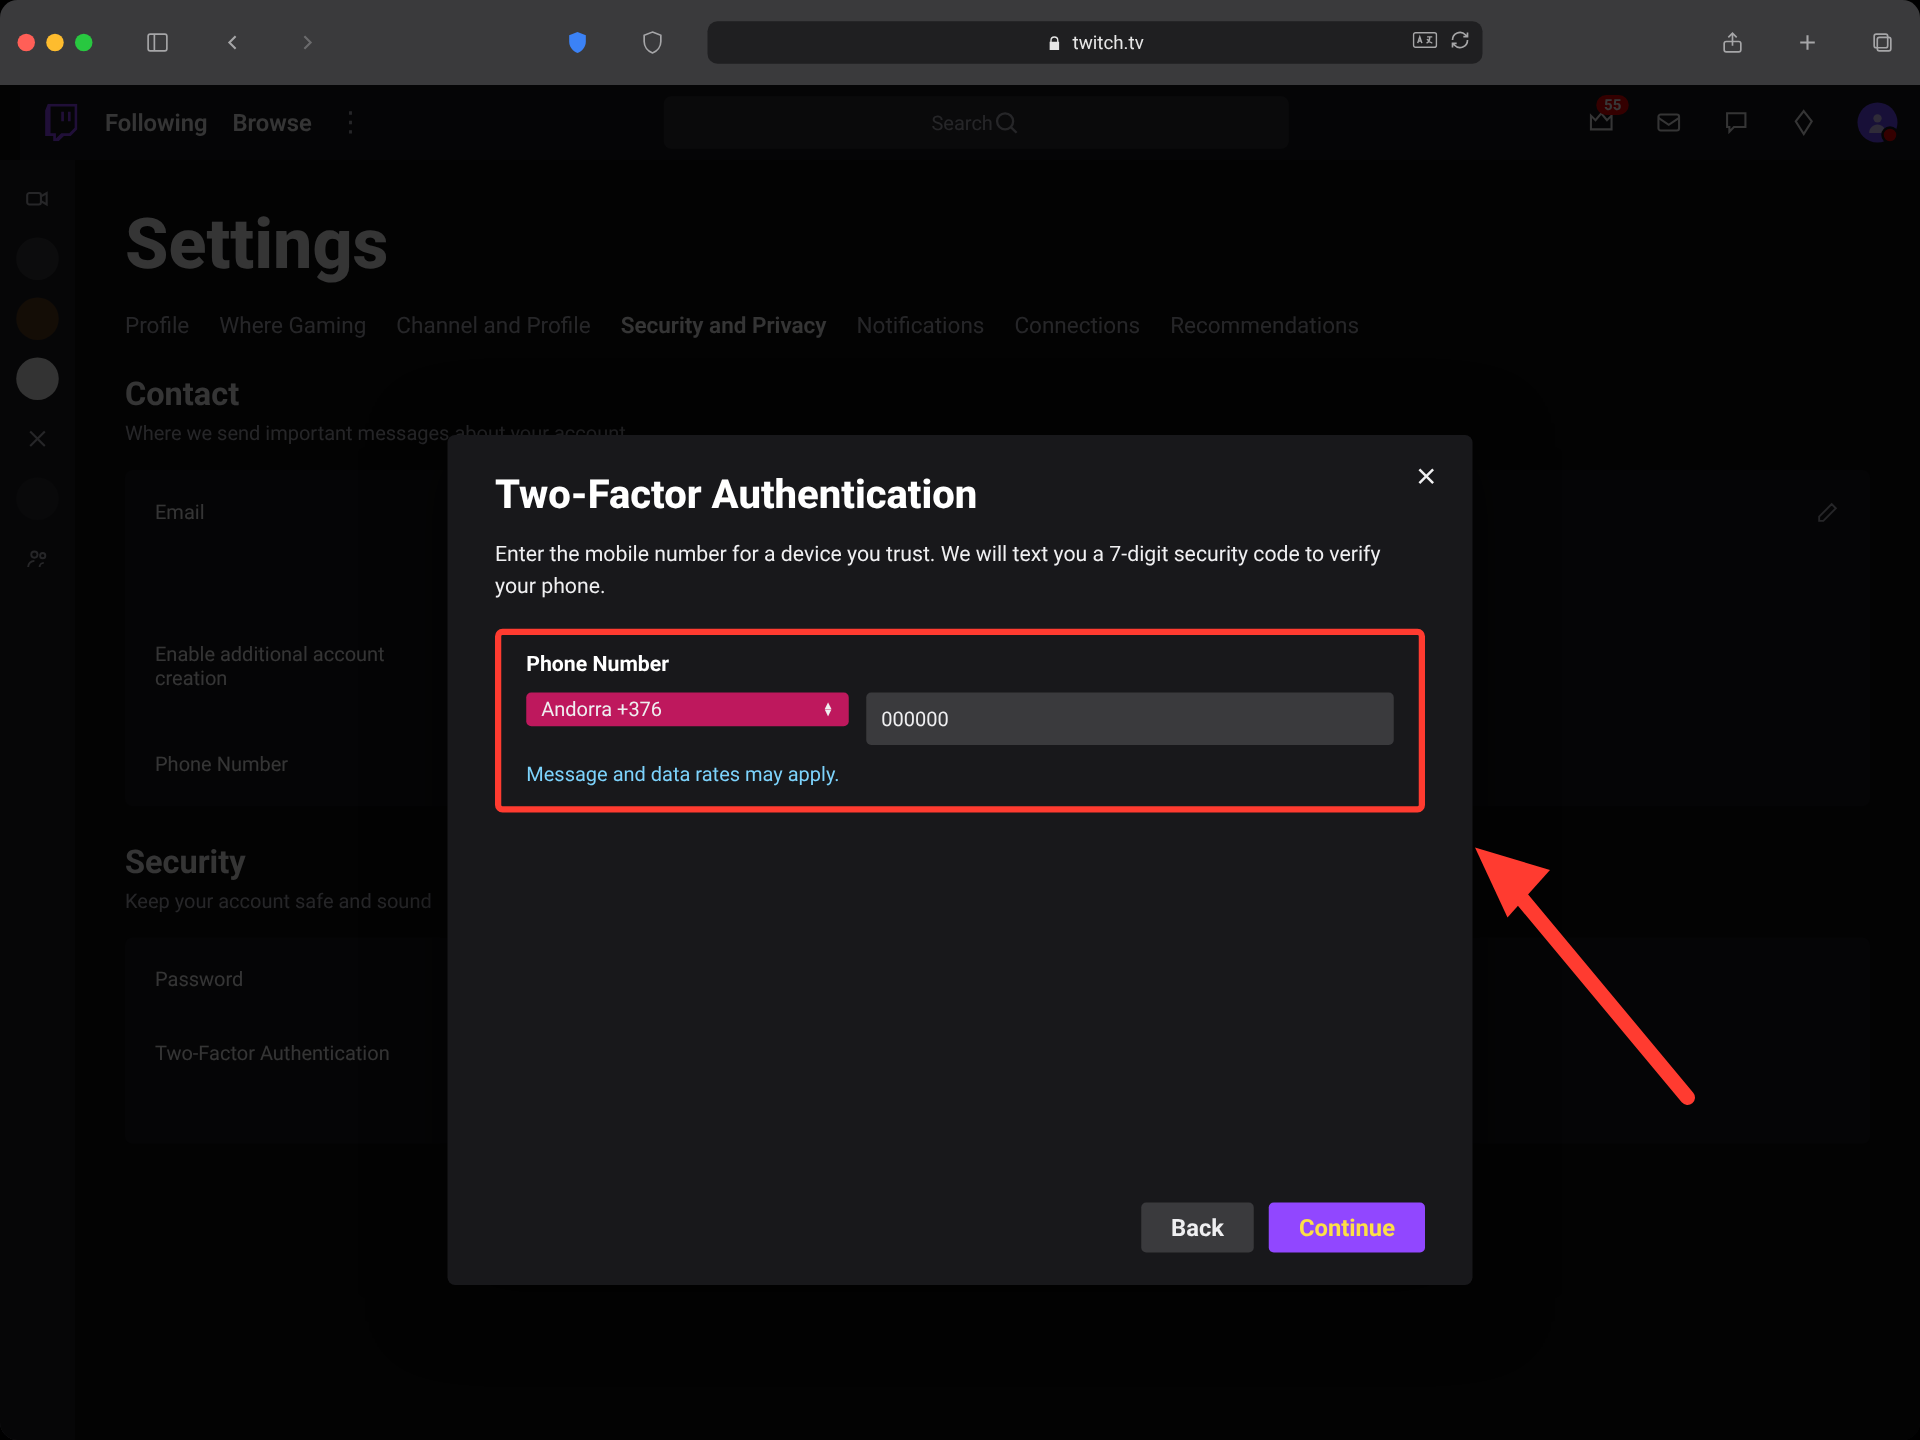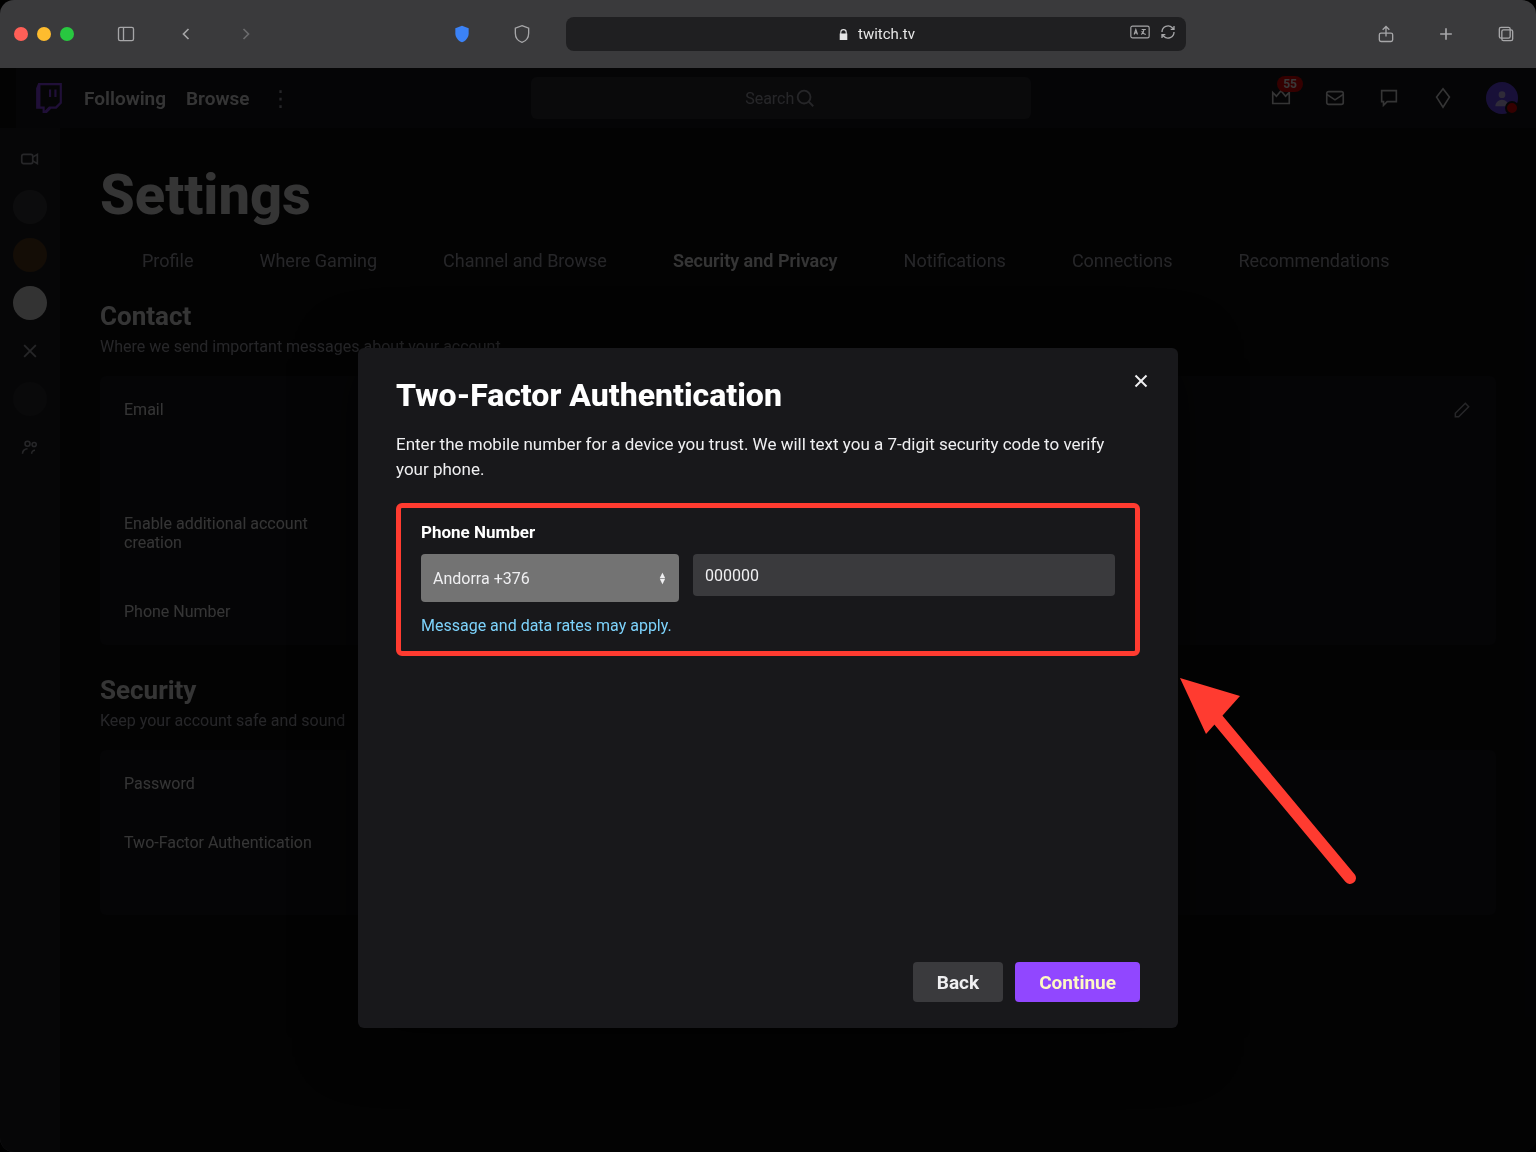--- a/index.html
+++ b/index.html
@@ -39,50 +39,50 @@
   .avatar::after { content:""; position:absolute; bottom:-1px; right:-1px; width:10px; height:10px; background:#eb0400; border:2px solid #18181b; border-radius:50%; }
 
   .sidebar { position: absolute; top: 60px; left: 0; width: 60px; bottom: 0; background: #1f1f23; display: flex; flex-direction: column; align-items: center; gap: 14px; padding-top: 14px; }
   .sb-item { width: 34px; height: 34px; border-radius: 50%; background: #3a3a3e; display:flex; align-items:center; justify-content:center; color:#adadb8; }
   .sb-item.camera { background: transparent; }
   .sb-item.plain { background: transparent; color:#adadb8; }
 
   .content { position: absolute; top: 60px; left: 60px; right: 0; bottom: 0; padding: 34px 40px 40px 40px; color:#efeff1; }
   .h1 { font-size: 56px; font-weight: 800; margin-bottom: 22px; }
   .tabs { display:flex; gap: 24px; font-size: 18px; color:#adadb8; margin-bottom: 30px; }
-  .tabs .tab { white-space: nowrap; margin-left: 42px; }
+  .tabs .tab { white-space: nowrap; }
   .tabs .active { color:#efeff1; font-weight:600; }
   .section-h { font-size: 26px; font-weight: 700; margin-bottom: 6px; }
   .section-sub { color:#adadb8; font-size: 16px; margin-bottom: 20px; }
   .card { background:#18181b; border-radius:6px; padding: 24px 24px; margin-bottom: 14px; }
   .row { display:flex; align-items:flex-start; gap: 40px; }
   .row-label { width: 200px; font-size: 16px; font-weight:400; }
   .row-body { flex:1; font-size:15px; color:#adadb8; }
   .row-body .accent { color:#bf94ff; }
   .edit-icon { color:#adadb8; margin-left:auto; }
   .pill-btn { display:inline-block; background:#9147ff; color:#fff; font-weight:600; font-size:14px; padding:8px 14px; border-radius:4px; margin-bottom:8px; }
 
   
   .modal { position: absolute; z-index: 10; top: 280px; left: 358px; width: 820px; height: 680px; background: #18181b; border-radius: 6px; box-shadow: 0 10px 60px rgba(0,0,0,0.6); padding: 28px 38px 26px 38px; display:flex; flex-direction:column; }
   .modal h2 { color:#fff; font-size: 32px; font-weight: 800; margin-bottom: 18px; }
   .modal .close { position:absolute; top: 18px; right: 22px; color:#efeff1; width:30px; height:30px; display:flex; align-items:center; justify-content:center; cursor:pointer; }
   .modal .desc { color:#efeff1; font-size: 17px; line-height: 1.45; margin-bottom: 22px; }
 
   .highlight-box { border: 5px solid #ff3b30; border-radius: 6px; padding: 14px 20px 16px 20px; }
   .field-label { color:#fff; font-size:17px; font-weight:700; margin-bottom: 12px; }
   .field-row { display:flex; gap: 14px; }
-  .select { flex: 0 0 258px; height: 48px; background: #737373; border-radius:4px; color:#efeff1; display:flex; align-items:center; justify-content:space-between; padding: 0 12px; font-size:16px; }
+  .select { flex: 0 0 258px; height: 27px; background: #be185d; border-radius:4px; color:#efeff1; display:flex; align-items:center; justify-content:space-between; padding: 0 12px; font-size:16px; }
   .select .updown { display:flex; flex-direction:column; line-height:6px; font-size:9px; color:#efeff1; }
   .text-input { flex:1; height:42px; background:#3a3a3d; border:none; border-radius:4px; padding: 0 12px; color:#efeff1; font-size:16px; outline:none; }
   .hint { color:#7dd3fc; font-size:16px; margin-top: 14px; }
 
   .modal-footer { margin-top:auto; display:flex; justify-content:flex-end; gap: 12px; }
   .btn { height: 40px; padding: 0 24px; border:none; border-radius:4px; font-size:19px; font-weight:700; cursor:pointer; }
   .btn-secondary { background:#3a3a3d; color:#efeff1; }
-  .btn-primary { background:#9147ff; color:#fef9c3; }
+  .btn-primary { background:#9147ff; color:#fde047; }
 
   
   .arrow { position:absolute; z-index: 20; top: 600px; left: 1170px; width: 200px; height: 220px; pointer-events:none; }
 
 </style>
 </head>
 <body>
 
 <div class="window">
 
@@ -244,21 +244,21 @@
           </svg>
       </div>
     </div>
 
     <div class="content">
       <div class="h1">Settings</div>
 
       <div class="tabs">
         <span class="tab">Profile</span>
         <span class="tab">Where Gaming</span>
-        <span class="tab">Channel and Browse</span>
+        <span class="tab">Channel and Profile</span>
         <span class="tab active">Security and Privacy</span>
         <span class="tab">Notifications</span>
         <span class="tab">Connections</span>
         <span class="tab">Recommendations</span>
       </div>
 
       <div class="section-h">Contact</div>
       <div class="section-sub">Where we send important messages about your account</div>
 
       <div class="card">

